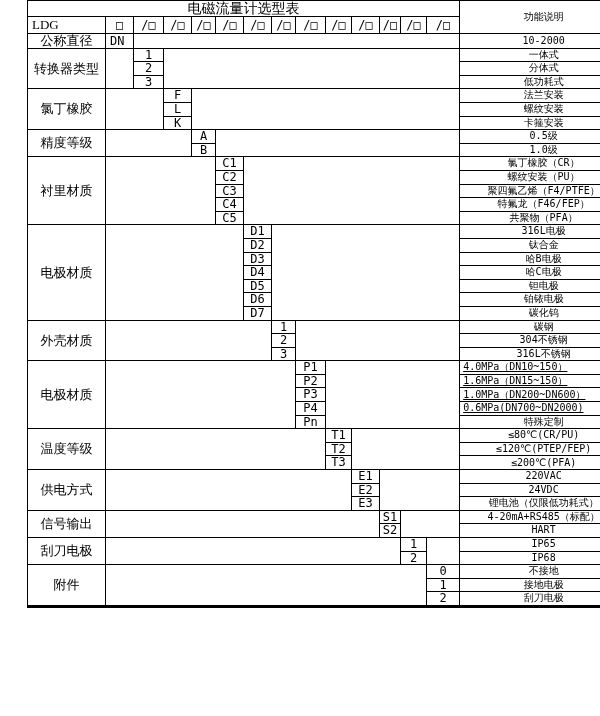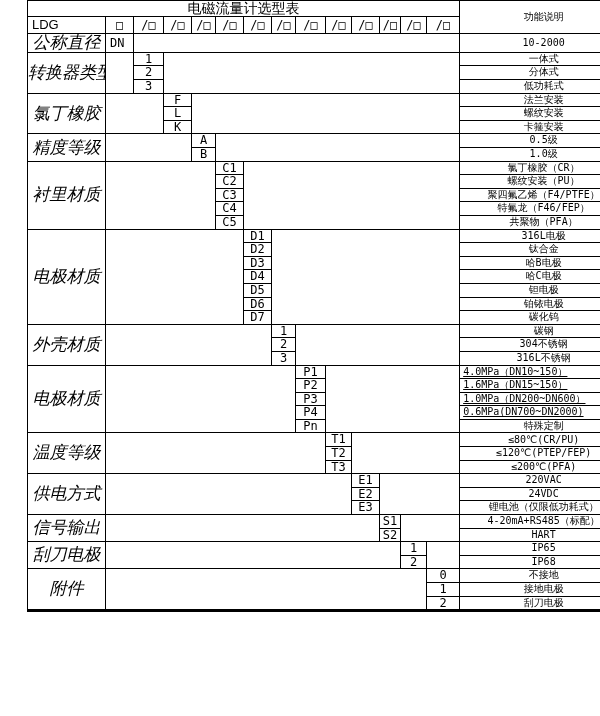--- a/index.html
+++ b/index.html
@@ -24,28 +24,28 @@
     font-size: 13px;
     line-height: 1.05;
   }
   thead tr:nth-child(1) { height: 16px; }
   thead tr:nth-child(2) { height: 17px; }
   .title-cell { font-size: 14px; }
   .fn-header  { font-size: 10px; }
   .model-prefix {
     text-align: left;
     padding-left: 4px;
-    font-family: Liberation Sans, sans-serif;
+    font-family: Liberation Serif, serif;
     font-size: 13px;
   }
   .box-cell, .slot-cell {
     font-family: "DejaVu Sans Mono", monospace;
     font-size: 12px;
   }
-  .cat-cell  { font-size: 17px; font-style: italic; }
+  .cat-cell  { font-size: 13px; }
   .code-cell {
     font-family: "DejaVu Sans Mono", monospace;
     font-size: 12px;
   }
   .code-left { text-align: left; padding-left: 4px; }
   .desc-cell {
     
     font-family: "DejaVu Sans Mono", "DejaVu Sans", sans-serif;
     font-size: 10px;
   }

